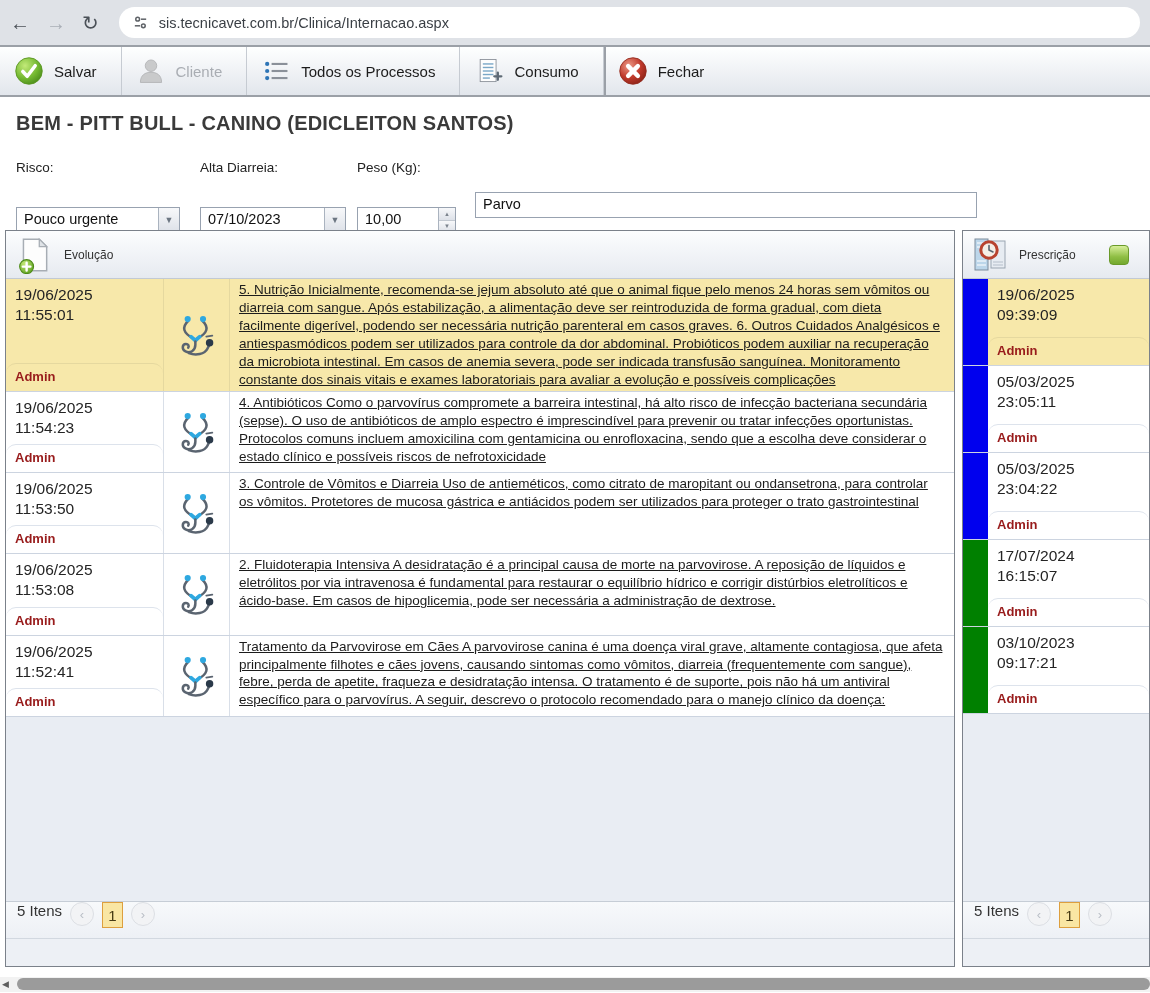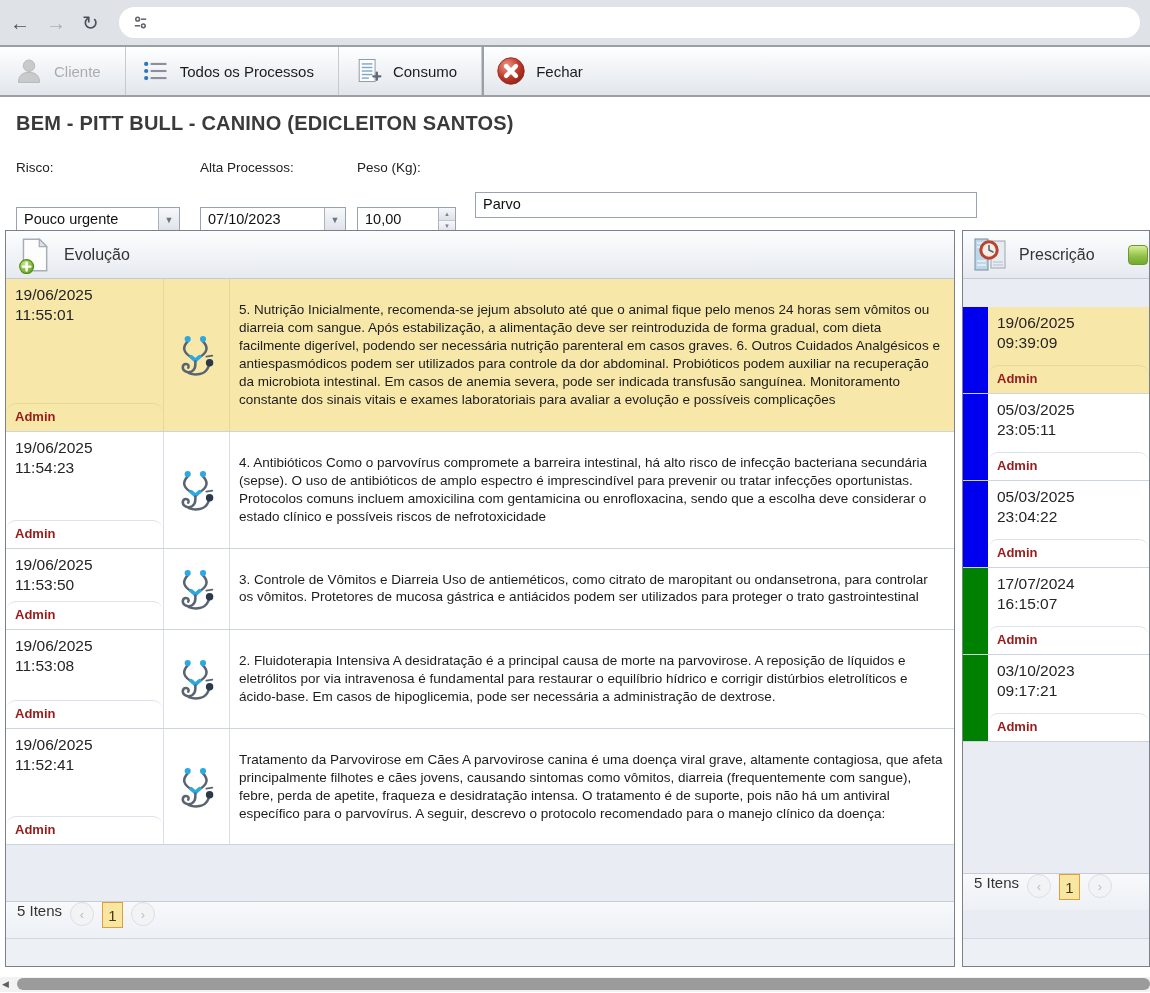--- a/index.html
+++ b/index.html
@@ -42,41 +42,41 @@
   .spin span:first-child { border-bottom:1px solid #c2c8d0; }
   #f-risco { left:16px; width:164px; }
   #f-alta  { left:200px; width:146px; }
   #f-peso  { left:357px; width:99px; }
   #f-susp  { left:475px; width:502px; }
 
   
   .panel { position:absolute; top:230px; height:737px; border:1px solid #7b818a;
     background:#e9edf3; display:flex; flex-direction:column; }
   .panel-left  { left:5px;  width:950px; }
-  .panel-right { left:962px; width:188px; overflow:hidden;gap:28px; }
+  .panel-right { left:962px; width:188px; overflow:hidden; }
   .panel-header { flex:0 0 48px; background:linear-gradient(#fcfdfe,#e6eaf0);
     border-bottom:1px solid #c2cad4; display:flex; align-items:center; padding:0 9px; gap:11px; }
-  .panel-header .ph-label { font-size:16px; color:#333; white-space:nowrap; }
+  .panel-header .ph-label { font-size:12px; color:#333; white-space:nowrap; }
   .panel-right .panel-header { width:330px; }
   .mini-green-btn { width:20px; height:20px; border-radius:4px; margin-left:22px; flex:0 0 20px;
     background:linear-gradient(#d7ef9a,#8fbe44 60%,#74a92f); border:1px solid #6a9a2a; cursor:pointer; }
   .rows { flex:1 1 auto; overflow:hidden; background:#e9edf3; display:flex; flex-direction:column; }
 
   
   .evo-row { display:flex; background:#fff; border-bottom:1px solid #ccd4e0; }
   .evo-row.sel { background:#f7e8aa; }
   .cell-when { flex:0 0 158px; display:flex; flex-direction:column; border-right:1px solid #d9dfe8; }
   .when { padding:6px 9px; font-size:15.5px; color:#242424; line-height:1.3; flex:1; }
   .author { border-top:1px solid #dde3ec; padding:5px 9px 7px; font-weight:bold;
     font-size:13px; color:#981b1b;border-radius:10px; }
   .sel .cell-when, .sel .cell-icon { border-right-color:#e5d89f; }
   .sel .author { border-top-color:#e5d89f; }
   .cell-icon { flex:0 0 66px; border-right:1px solid #d9dfe8; display:flex;
     align-items:center; justify-content:center; }
-  .cell-text { flex:1; padding:22px 9px; font-size:13.5px; color:#1c1c1c; line-height:1.33; }
+  .cell-text { flex:1; padding:2px 9px; font-size:13.5px; color:#1c1c1c; line-height:1.33;text-decoration:underline; }
 
   
   .presc-row { display:flex; border-bottom:1px solid #ccd4e0; min-height:87px; background:#fff; }
   .pbar { flex:0 0 25px; }
   .pcontent { flex:1; display:flex; flex-direction:column; }
   .presc-row.sel .pcontent { background:#f7e8aa; }
 
   
   .pager { flex:0 0 37px; border-top:1px solid #c6cdd6;
     background:linear-gradient(#f7f9fb,#edf0f5); display:flex; 
@@ -104,24 +104,39 @@
     <span class="nav-ico">←</span>
     <span class="nav-ico disabled">→</span>
     <span class="nav-ico">↻</span>
     <div class="url-pill">
       <svg width="17" height="17" viewBox="0 0 18 18">
         <circle cx="6" cy="5.5" r="2" fill="none" stroke="#5f6368" stroke-width="1.6"></circle>
         <line x1="9.5" y1="5.5" x2="15" y2="5.5" stroke="#5f6368" stroke-width="1.6"></line>
         <circle cx="12" cy="12.5" r="2" fill="none" stroke="#5f6368" stroke-width="1.6"></circle>
         <line x1="3" y1="12.5" x2="8.5" y2="12.5" stroke="#5f6368" stroke-width="1.6"></line>
       </svg>
+      <span class="url-text">sis.tecnicavet.com.br/Clinica/Internacao.aspx</span>
     </div>
   </div>
 
   <div class="toolbar">
+    <div class="tb-btn">
+      <svg width="30" height="30" viewBox="0 0 34 34">
+        <defs>
+            <radialGradient id="gSave" cx="35%" cy="30%" r="75%">
+          <stop offset="0%" stop-color="#c3ea79"></stop>
+              <stop offset="65%" stop-color="#72b72f"></stop>
+              <stop offset="100%" stop-color="#4e8f1d"></stop>
+        </radialGradient>
+          </defs>
+        <circle cx="17" cy="17" r="15" fill="url(#gSave)" stroke="#58951f"></circle>
+        <path d="M10 17.5 L15 23 L24 11" stroke="#fff" stroke-width="4" fill="none" stroke-linecap="round" stroke-linejoin="round"></path>
+      </svg>
+      <span>Salvar</span>
+    </div>
     <div class="tb-btn disabled">
       <svg width="30" height="30" viewBox="0 0 34 34">
         <circle cx="17" cy="11" r="6.5" fill="#c9cacb" stroke="#b3b4b6"></circle>
         <path d="M5 30 C5 21.5 10.5 18.5 17 18.5 C23.5 18.5 29 21.5 29 30 Z" fill="#c9cacb" stroke="#b3b4b6"></path>
       </svg>
       <span>Cliente</span>
     </div>
     <div class="tb-btn">
       <svg width="30" height="30" viewBox="0 0 34 34">
         <g fill="#2e75b6">
@@ -174,21 +189,21 @@
   <div class="page-title">BEM - PITT BULL - CANINO (EDICLEITON SANTOS)</div>
 
   <div class="field" id="f-risco">
     <label>Risco:</label>
     <div class="control">
       <span class="val">Pouco urgente</span>
       <span class="dd-btn">▼</span>
     </div>
   </div>
   <div class="field" id="f-alta">
-    <label>Alta Processos:</label>
+    <label>Alta Diarreia:</label>
     <div class="control">
       <span class="val">07/10/2023</span>
       <span class="dd-btn">▼</span>
     </div>
   </div>
   <div class="field" id="f-peso">
     <label>Peso (Kg):</label>
     <div class="control">
       <span class="val">10,00</span>
       <span class="spin">

